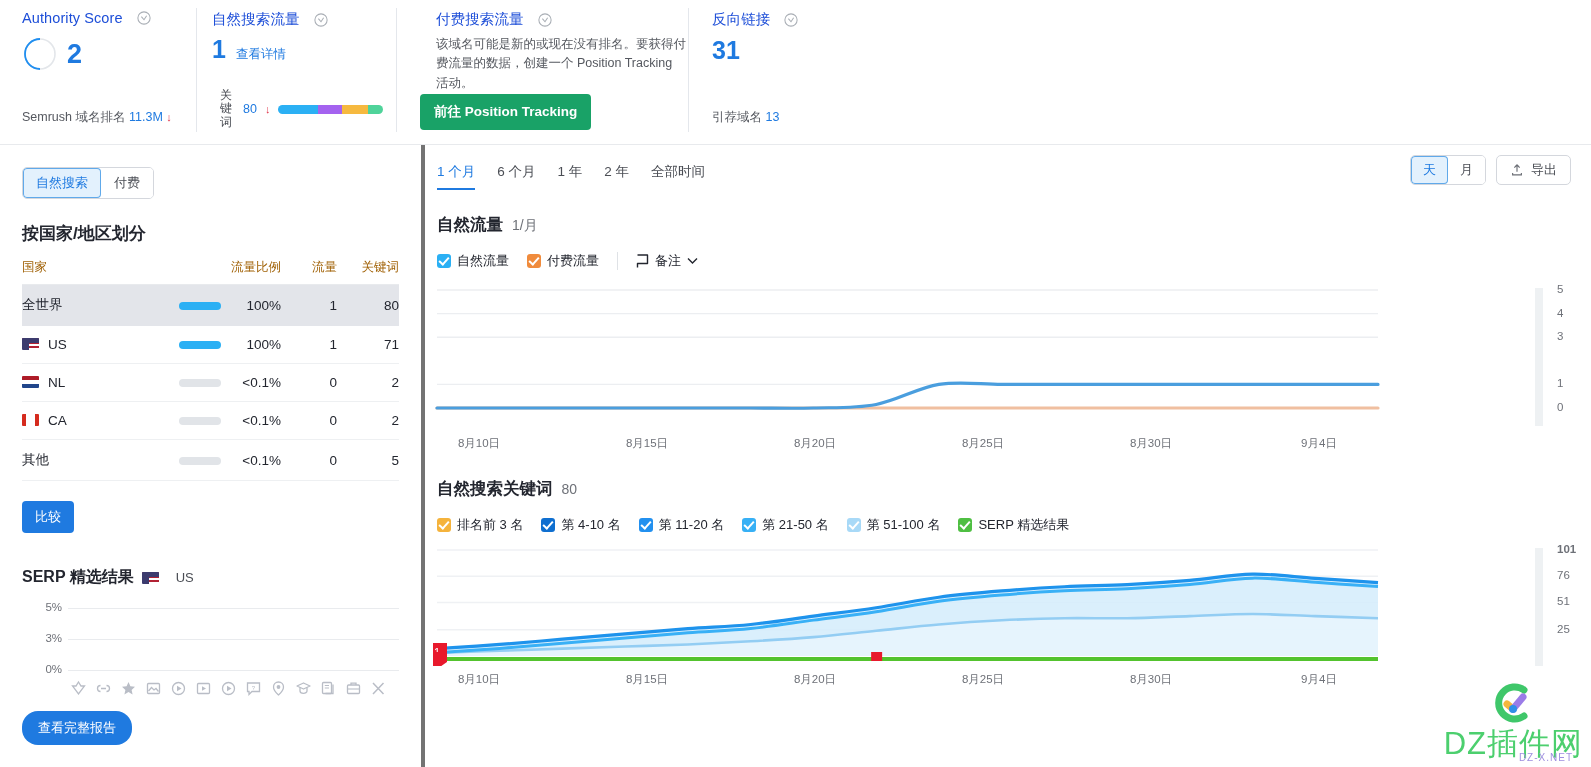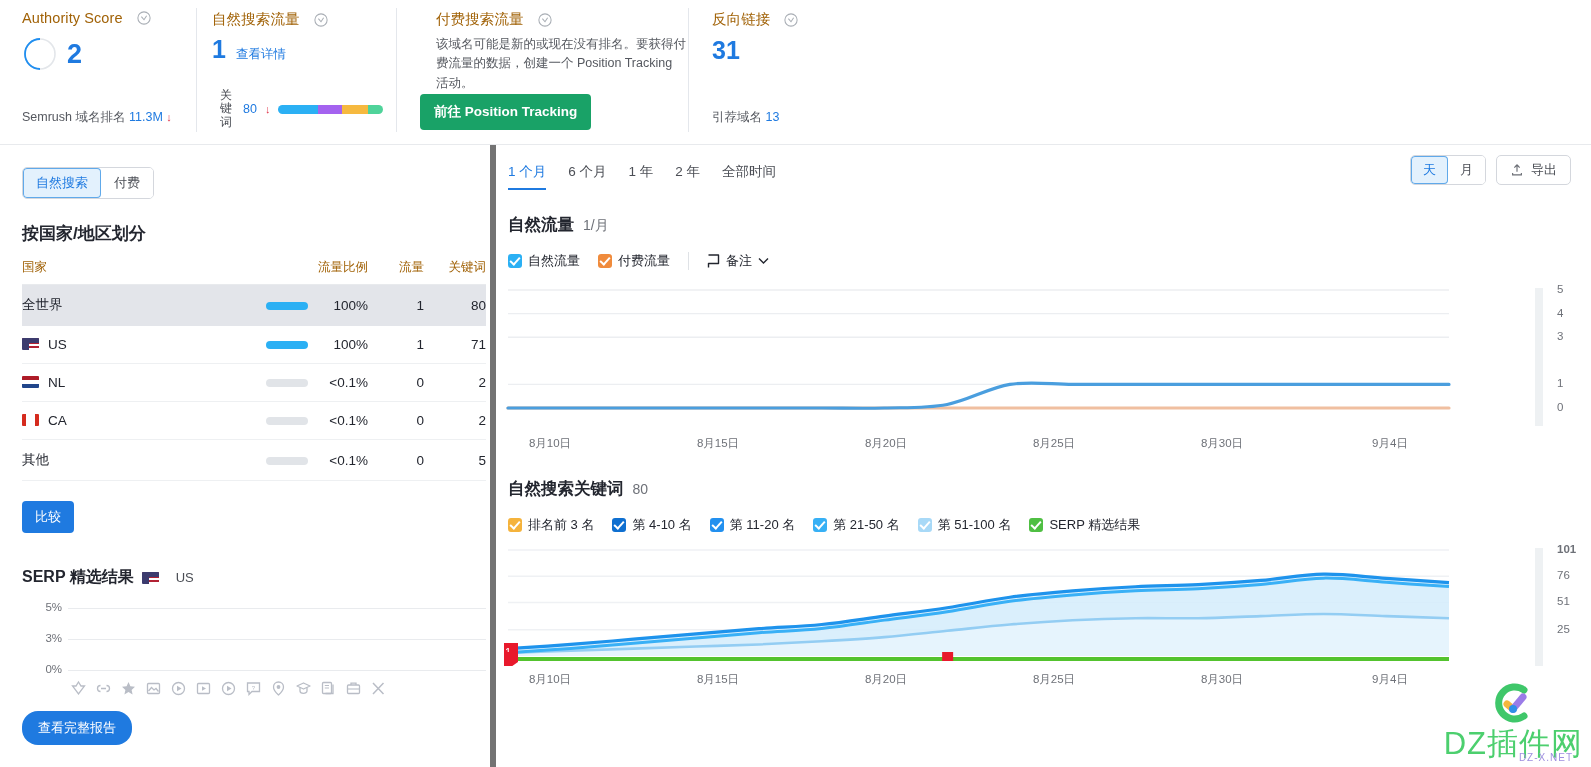--- a/index.html
+++ b/index.html
@@ -15,21 +15,21 @@
   .card { position: relative; padding: 10px 0 0 0; }
   .card + .card::before {
     content: ""; position: absolute; left: 0; top: 8px; bottom: 12px; width: 1px; background: #e4e7ec;
   }
   .card-authority { width: 196px; padding-left: 22px; }
   .card-organic   { width: 200px; padding-left: 16px; }
   .card-paid      { width: 292px; padding-left: 40px; }
   .card-backlinks { width: 320px; padding-left: 24px; }
 
   .card-title {
-    font-size: 14.5px; color: #a16207; display: flex; align-items: center; gap: 14px;
+    font-size: 14.5px; color: #1d4ed8; display: flex; align-items: center; gap: 14px;
     letter-spacing: .1px; white-space: nowrap;
   }
   .info-ic { width: 14px; height: 14px; flex: none; opacity: .85; }
 
   .as-row { display: flex; align-items: center; gap: 9px; margin-top: 10px; }
   .as-gauge { width: 36px; height: 36px; flex: none; }
   .as-value { font-size: 27px; font-weight: 700; color: #1f7ae0; line-height: 1; }
 
   .card-foot {
     position: absolute; left: 22px; bottom: 18px;
@@ -54,21 +54,21 @@
     background: #19a267; color: #fff; border: none; border-radius: 4px;
     font-size: 13.5px; font-weight: 700; padding: 9px 14px; cursor: pointer;
     font-family: inherit;
   }
   .bl-value { font-size: 25px; font-weight: 700; color: #1f7ae0; line-height: 1; margin-top: 9px; }
   .bl-foot { position: absolute; left: 24px; bottom: 18px; font-size: 12.5px; color: #55585f; }
   .bl-foot .val { color: #1f7ae0; }
 
   
   .body { display: flex; height: 622px; }
-  .left { width: 496px; border-right: 6px solid #737373; padding: 22px 4px 0 22px; position: relative; }
+  .left { width: 425px; border-right: 4px solid #737373; padding: 22px 22px 0 22px; position: relative; }
   .right { flex: 1; padding: 18px 0 0 0; position: relative; }
 
   
   .seg { display: inline-flex; border: 1px solid #d4d7dd; border-radius: 5px; overflow: hidden; }
   .seg button {
     font-family: inherit; font-size: 13px; padding: 6px 13px; border: none; cursor: pointer;
     background: #fff; color: #4b4e55;
   }
   .seg button.on { background: #e3f1fd; color: #1f7ae0; box-shadow: inset 0 0 0 1px #60a9ea; border-radius: 4px; }
 

